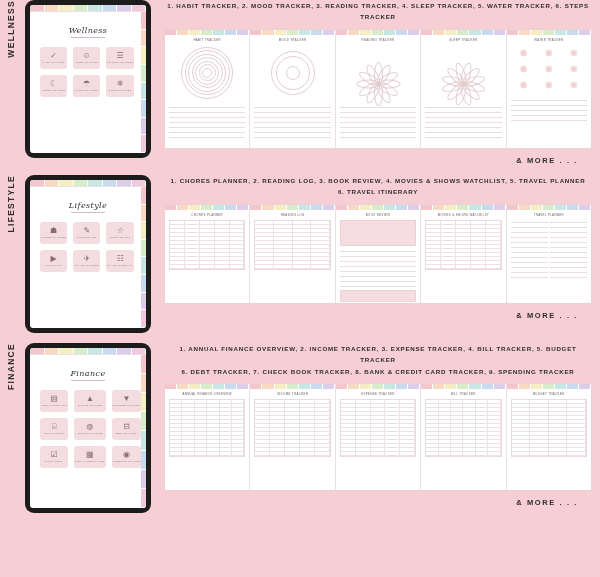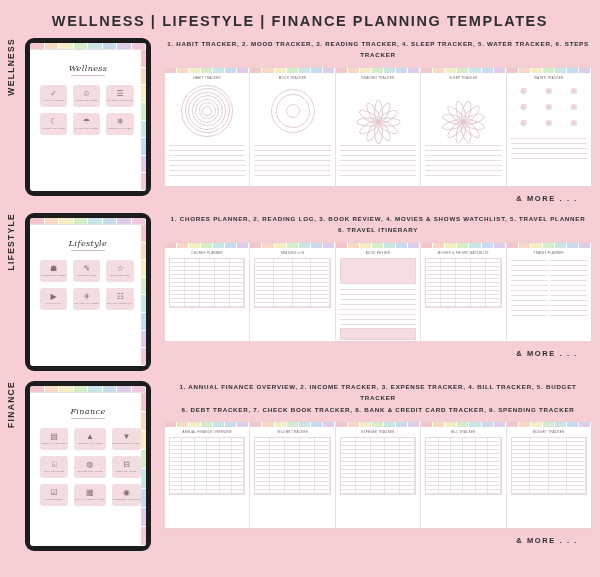--- a/index.html
+++ b/index.html
@@ -197,21 +197,20 @@
     color: #2e2e2e;
     padding: 7px 14px 0 0;
   }
   .sec-gap { height: 10px; }
 </style>
 </head>
 <body>
 
 <div class="page">
 
-  <div class="main-title">WELLNESS | LIFESTYLE | FINANCE PLANNING TEMPLATES</div>
 
   <div class="section">
     <div class="side-label">WELLNESS</div>
 
     <div class="tablet-wrap">
       <div class="tablet">
         <div class="tablet-screen">
           <div class="tab-topbar">
             <i style="background:#f3c6cb"></i>
               <i style="background:#f7d9c4"></i>

